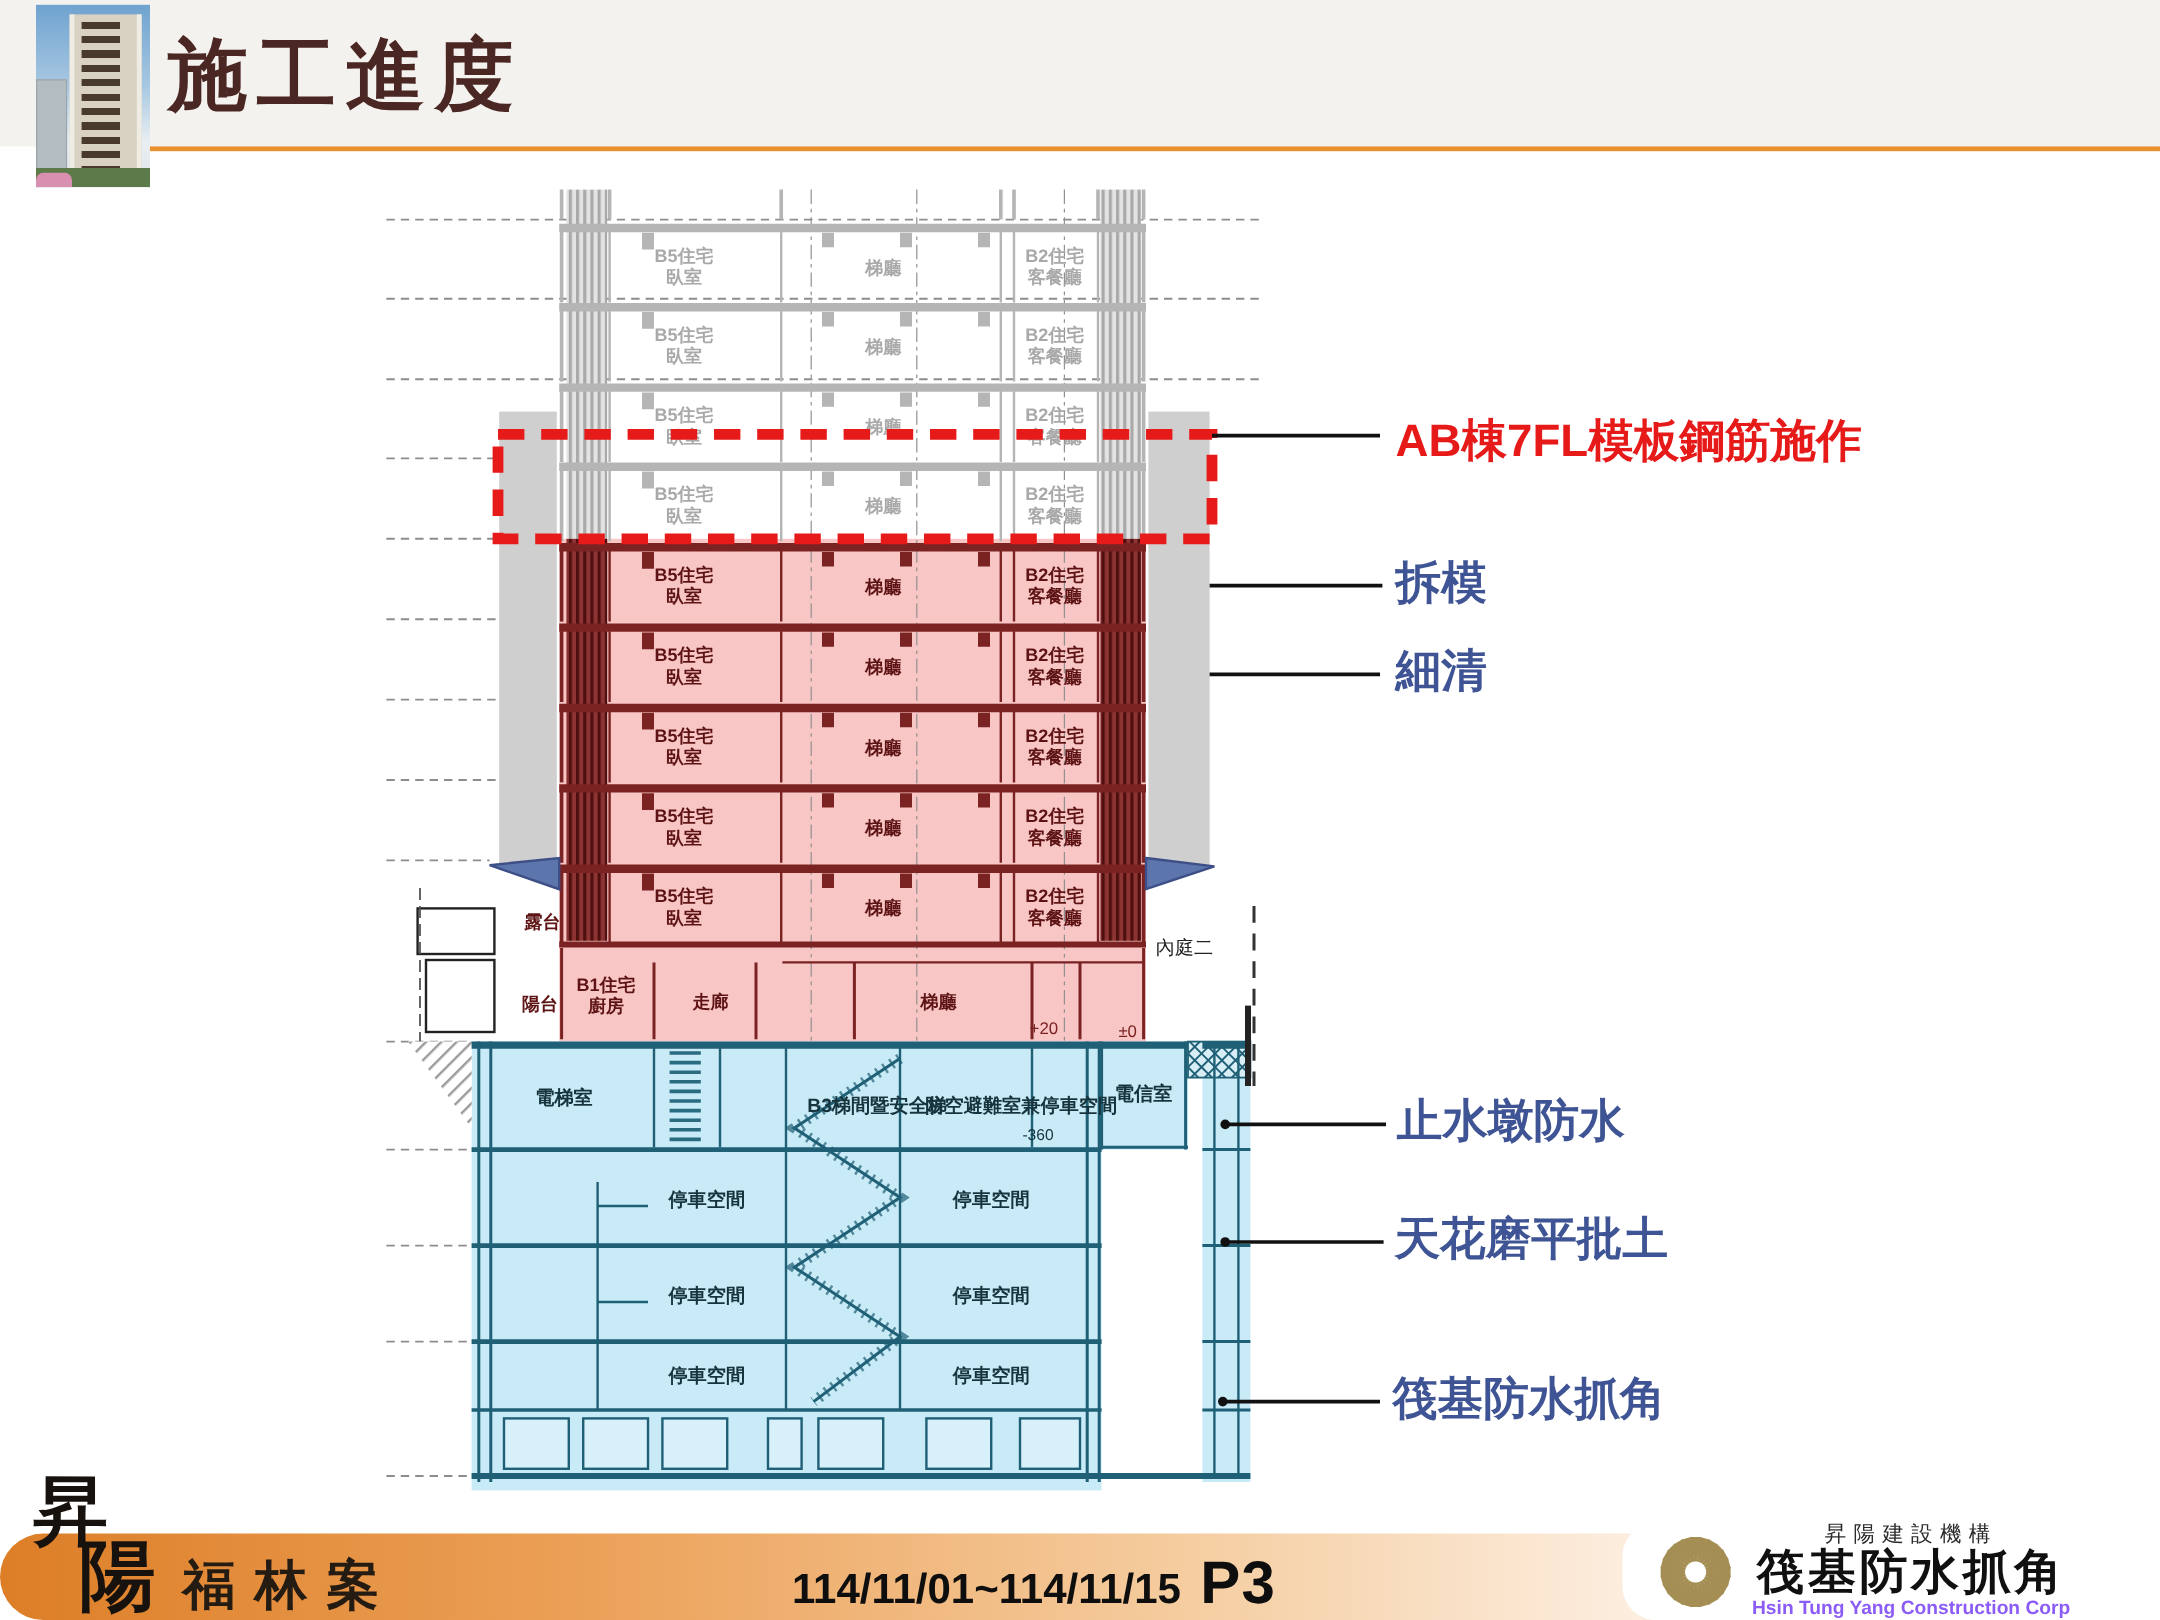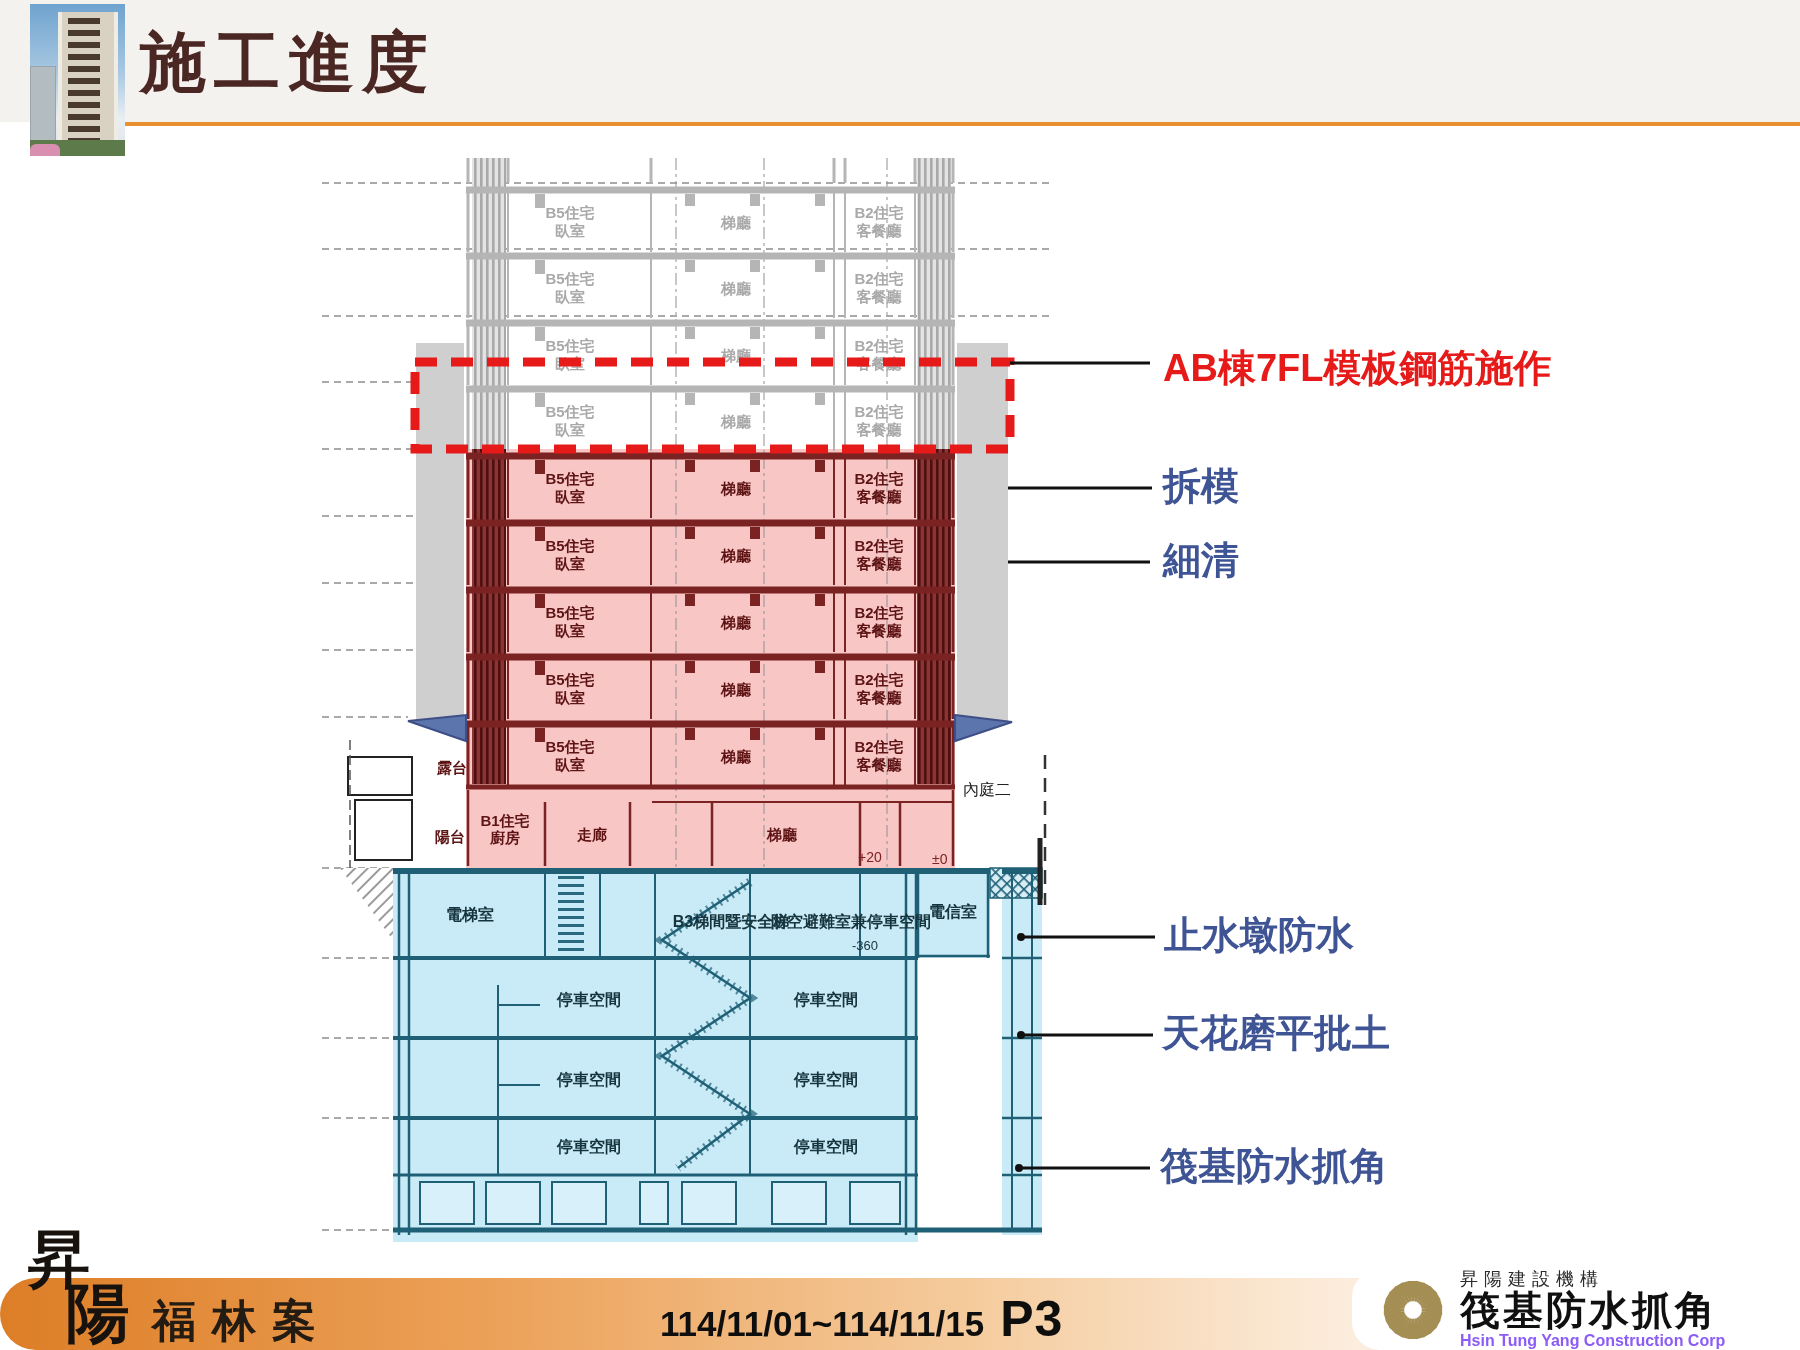--- a/index.html
+++ b/index.html
@@ -1,17 +1,17 @@
 <!DOCTYPE html>
 <html><head>
 <meta charset="utf-8">
 <style>
   html,body{margin:0;padding:0;background:#888;}
   .slide{position:relative;width:1800px;height:1350px;background:#ffffff;overflow:hidden;
-         font-family:"Liberation Sans",sans-serif;}
+         font-family:"Liberation Sans",sans-serif;text-align:center;}
   
   .header-band{position:absolute;left:0;top:0;width:1800px;height:122px;background:#f4f2ef;}
   .header-rule{position:absolute;left:125px;top:122px;width:1675px;height:4px;background:#e8912e;}
   .page-title{position:absolute;left:140px;top:18px;font-size:66px;font-weight:bold;
               color:#4a2723;letter-spacing:8px;}
   
   .photo{position:absolute;left:30px;top:4px;width:95px;height:152px;overflow:hidden;
          background:linear-gradient(180deg,#6fa3cf 0%,#a8c8e2 45%,#e8eef2 75%,#dfe5e8 100%);}
   .photo .tower{position:absolute;left:28px;top:8px;width:52px;height:138px;background:#d9d2c2;
          border-left:4px solid #efece4;border-right:4px solid #efece4;}

